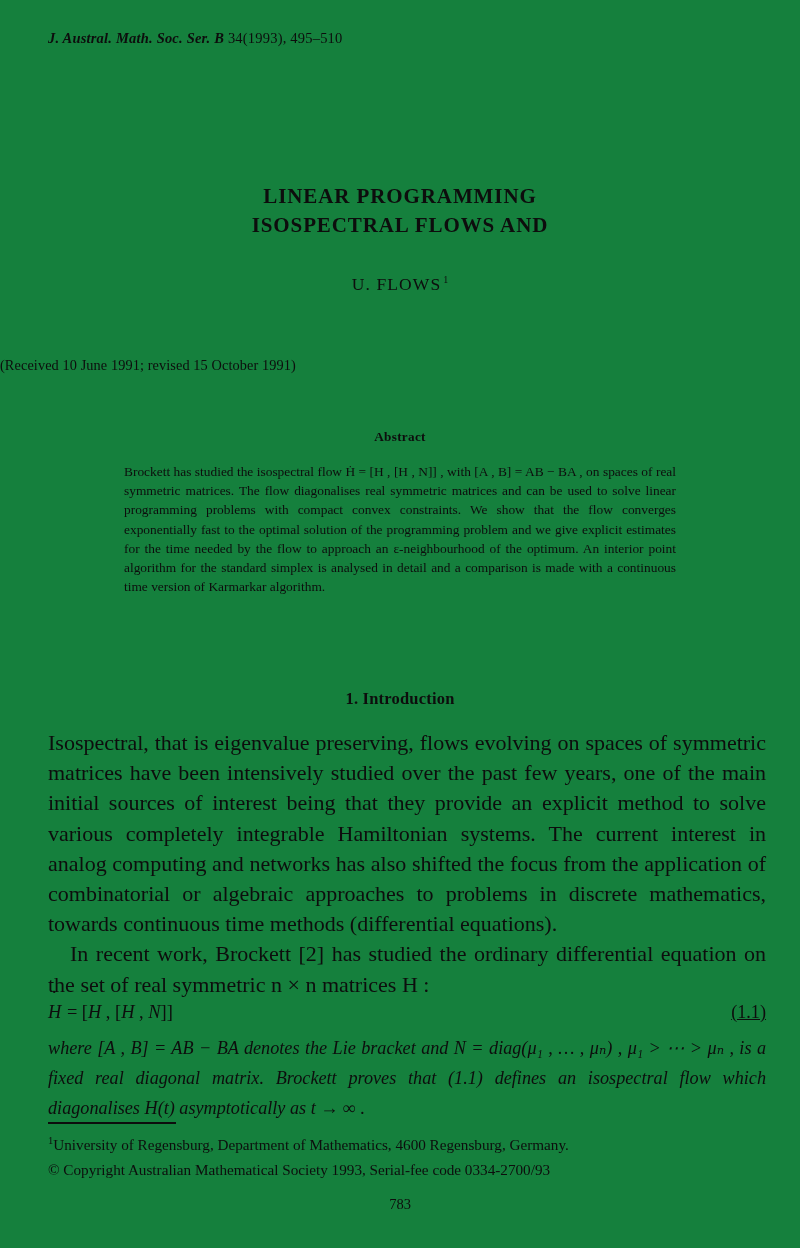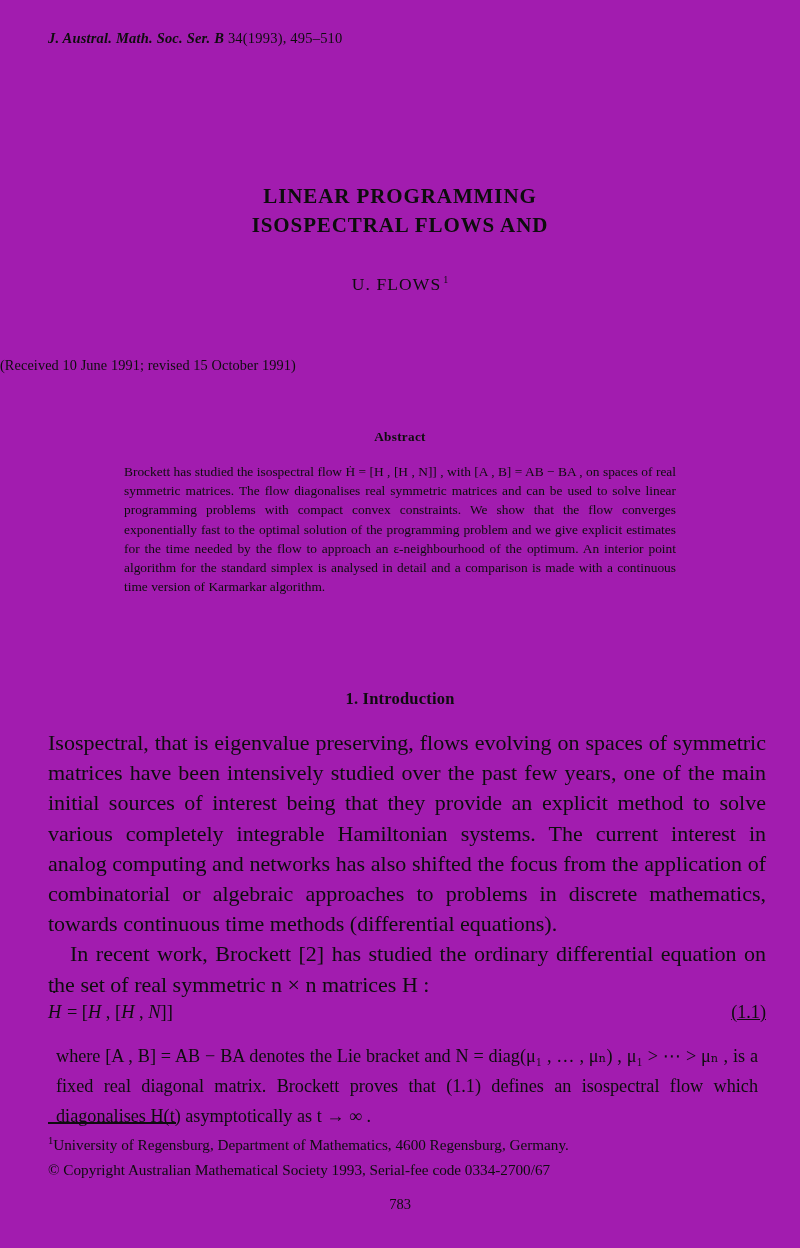--- a/index.html
+++ b/index.html
@@ -12,21 +12,21 @@
     height: 1248px;
     position: relative;
     font-family: "Liberation Serif", "DejaVu Serif", serif;
     color: #0d0d0d;
     overflow: hidden;
   }
   .page {
     position: relative;
     width: 800px;
     height: 1248px;
-    background: #a21caf;
+    background: #15803d;
   }
 
   
   .running-head {
     position: absolute;
     left: 48px;
     top: 30px;
     font-size: 14.5px;
     font-style: italic;
     font-weight: bold;
@@ -154,21 +154,21 @@
 
   .body-text-2 {
     position: absolute;
     left: 48px;
     top: 1033px;
     width: 718px;
     font-size: 18.2px;
     line-height: 30.2px;
     text-align: justify;
   }
-  .body-text-2 p { margin: 8px; }
+  .body-text-2 p { margin: 0; font-style: italic; }
 
   
   .mi {
     font-style: italic;
     font-family: "Liberation Serif", "DejaVu Serif", serif;
   }
   .dotacc { position: relative; display: inline-block; }
   .dotacc::after {
     content: "·";
     position: absolute;
@@ -258,18 +258,18 @@
     <div class="equation-number">(1.1)</div>
   </div>
 
   <div class="body-text-2">
     <p>where [A , B] = AB − BA denotes the Lie bracket and N = diag(μ₁ , … , μₙ) , μ₁ &gt; ⋯ &gt; μₙ , is a fixed real diagonal matrix. Brockett proves that (1.1) defines an isospectral flow which diagonalises H(t) asymptotically as t → ∞ .</p>
   </div>
 
   <div class="footnote-rule"></div>
   <div class="footnote">
     <p><sup>1</sup><span>University of Regensburg, Department of Mathematics, 4600 Regensburg, Germany.</span></p>
-    <p><span class="copy-mark">©</span> <span>Copyright Australian Mathematical Society 1993, Serial-fee code 0334-2700/67</span></p>
+    <p><span class="copy-mark">©</span> <span>Copyright Australian Mathematical Society 1993, Serial-fee code 0334-2700/93</span></p>
   </div>
 
   <div class="page-number">783</div>
 
 </div>
 
 </body></html>

